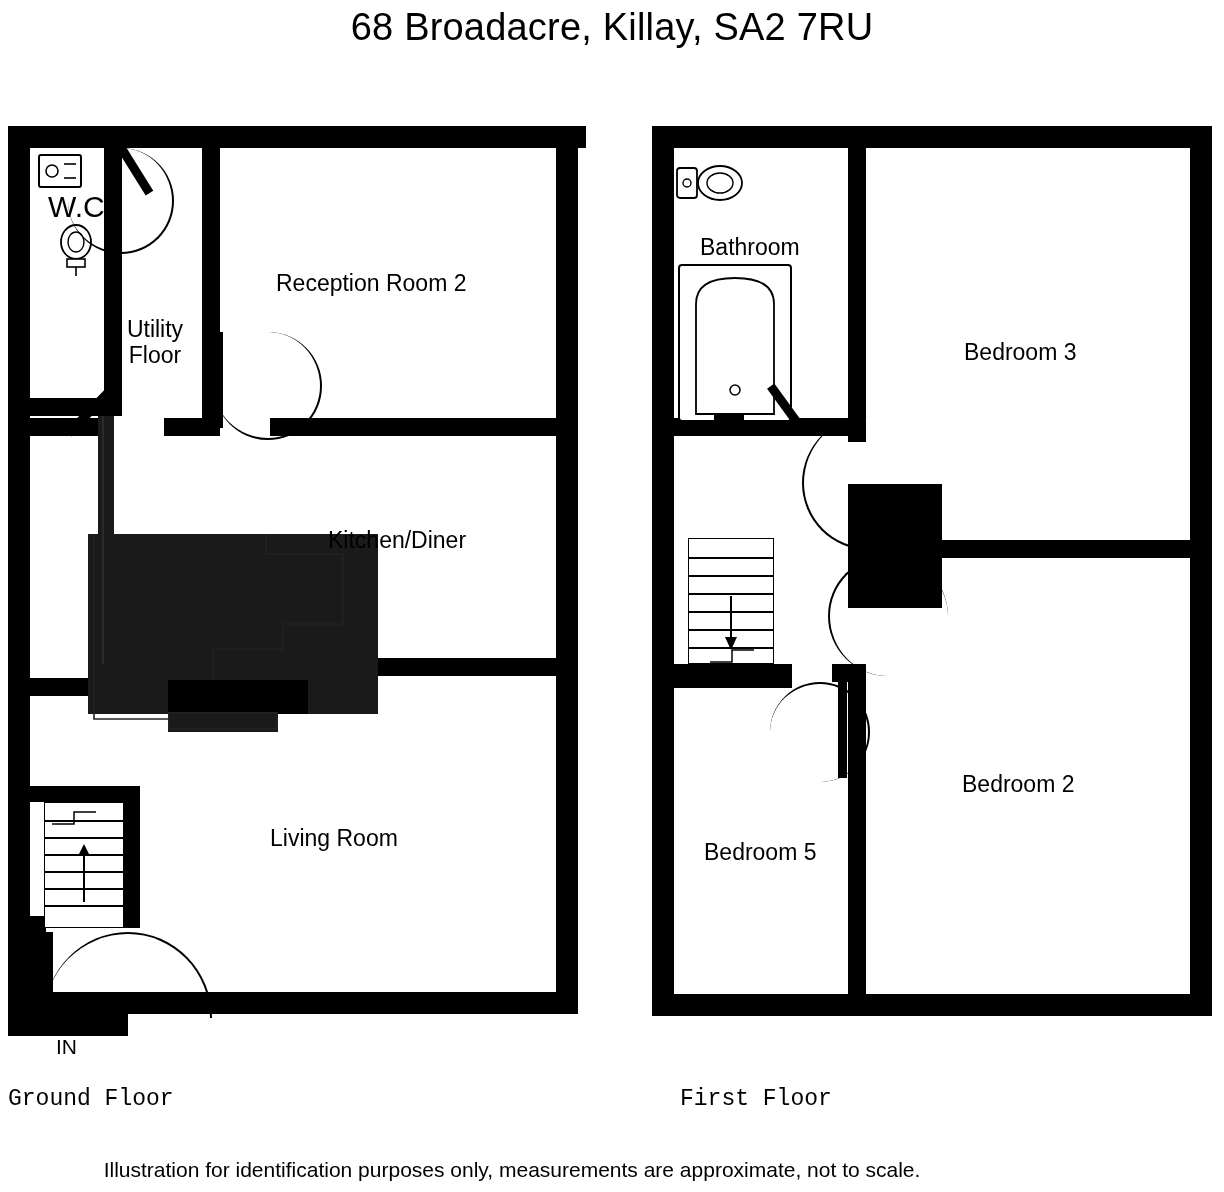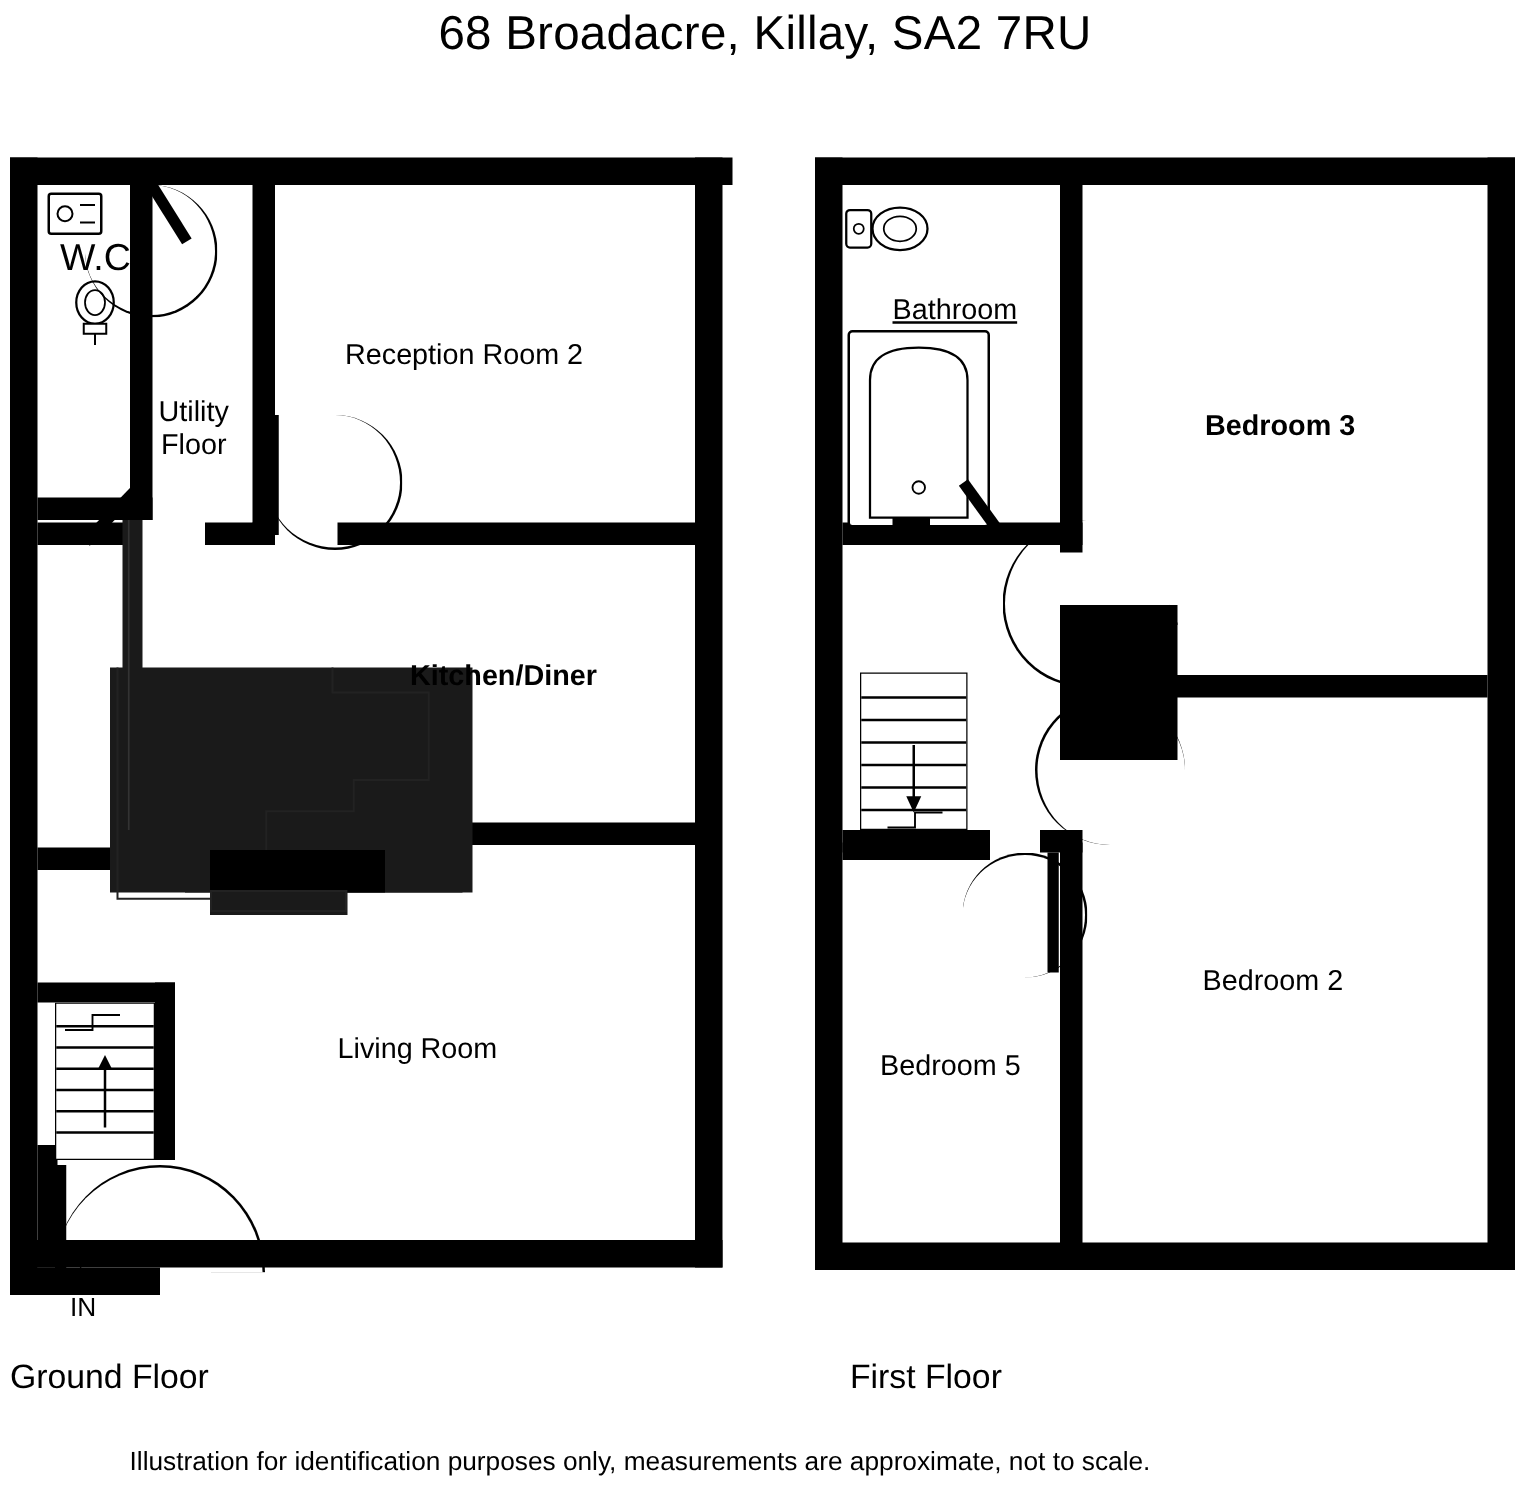--- a/index.html
+++ b/index.html
@@ -23,23 +23,24 @@
     width: 1224px;
     text-align: center;
     font-size: 38px;
     font-weight: 400;
     letter-spacing: 0.2px;
     white-space: nowrap;
   }
   
   .floor-caption {
     position: absolute;
-    font-size: 27px;
+    font-size: 23px;
     font-weight: 400;
     white-space: nowrap;
+    font-family: Liberation Mono, monospace;
   }
   #caption-ground { left: 8px;  top: 1086px; }
   #caption-first  { left: 652px; top: 1086px; margin-left: 28px; }
 
   #disclaimer {
     position: absolute;
     top: 1158px;
     left: 0;
     width: 1024px;
     text-align: center;
@@ -204,21 +205,21 @@
   <svg class="thin" style="left:90px; top:290px; width:16px; height:248px;">
     <line x1="5" y1="0" x2="5" y2="248" stroke="#333" stroke-width="1.4"></line>
   </svg>
 
   <div class="room-label" style="left:40px; top:64px; font-size:30px;">W.C</div>
   <div class="room-label two-line" style="left:102px; top:190px; width:90px;">
     <div>Utility</div>
     <div>Floor</div>
   </div>
   <div class="room-label" style="left:268px; top:144px;">Reception Room 2</div>
-  <div class="room-label" style="left:320px; top:401px;font-weight:bold;">Kitchen/Diner</div>
+  <div class="room-label" style="left:320px; top:401px;">Kitchen/Diner</div>
   <div class="room-label" style="left:262px; top:699px;">Living Room</div>
 </div>
 
 <div id="in-arrow">↑</div>
 <div id="in-label">IN</div>
 
 <div class="plan" id="plan-first">
 
   <div class="wall" style="left:0; top:0; width:560px; height:22px;"></div>
   <div class="wall" style="left:0; top:0; width:22px; height:890px;"></div>
@@ -267,22 +268,22 @@
   <div class="arc arc-q-bl" style="left:150px; top:290px; width:132px; height:132px;"></div>
   <div class="leaf" style="left:148px; top:252px; width:9px; height:56px; transform:rotate(-36deg); transform-origin:bottom left;"></div>
 
   <div class="arc arc-q-tl" style="left:176px; top:430px; width:118px; height:118px;"></div>
 
   <div class="arc arc-q-tr" style="left:118px; top:556px; width:98px; height:98px;"></div>
   <div class="leaf" style="left:186px; top:556px; width:9px; height:96px;"></div>
 
   <div class="wall" style="left:196px; top:358px; width:94px; height:16px;"></div>
 
-  <div class="room-label" style="left:62px; top:108px;text-decoration:underline;">Bathroom</div>
-  <div class="room-label" style="left:312px; top:201px;font-weight:bold;">Bedroom 3</div>
+  <div class="room-label" style="left:48px; top:108px;">Bathroom</div>
+  <div class="room-label" style="left:312px; top:213px;">Bedroom 3</div>
   <div class="room-label" style="left:310px; top:645px;">Bedroom 2</div>
   <div class="room-label" style="left:52px; top:713px;">Bedroom 5</div>
 </div>
 
 <div class="floor-caption" id="caption-ground">Ground Floor</div>
 <div class="floor-caption" id="caption-first">First Floor</div>
 
 <div id="disclaimer">Illustration for identification purposes only, measurements are approximate, not to scale.</div>
 
 </body></html>

